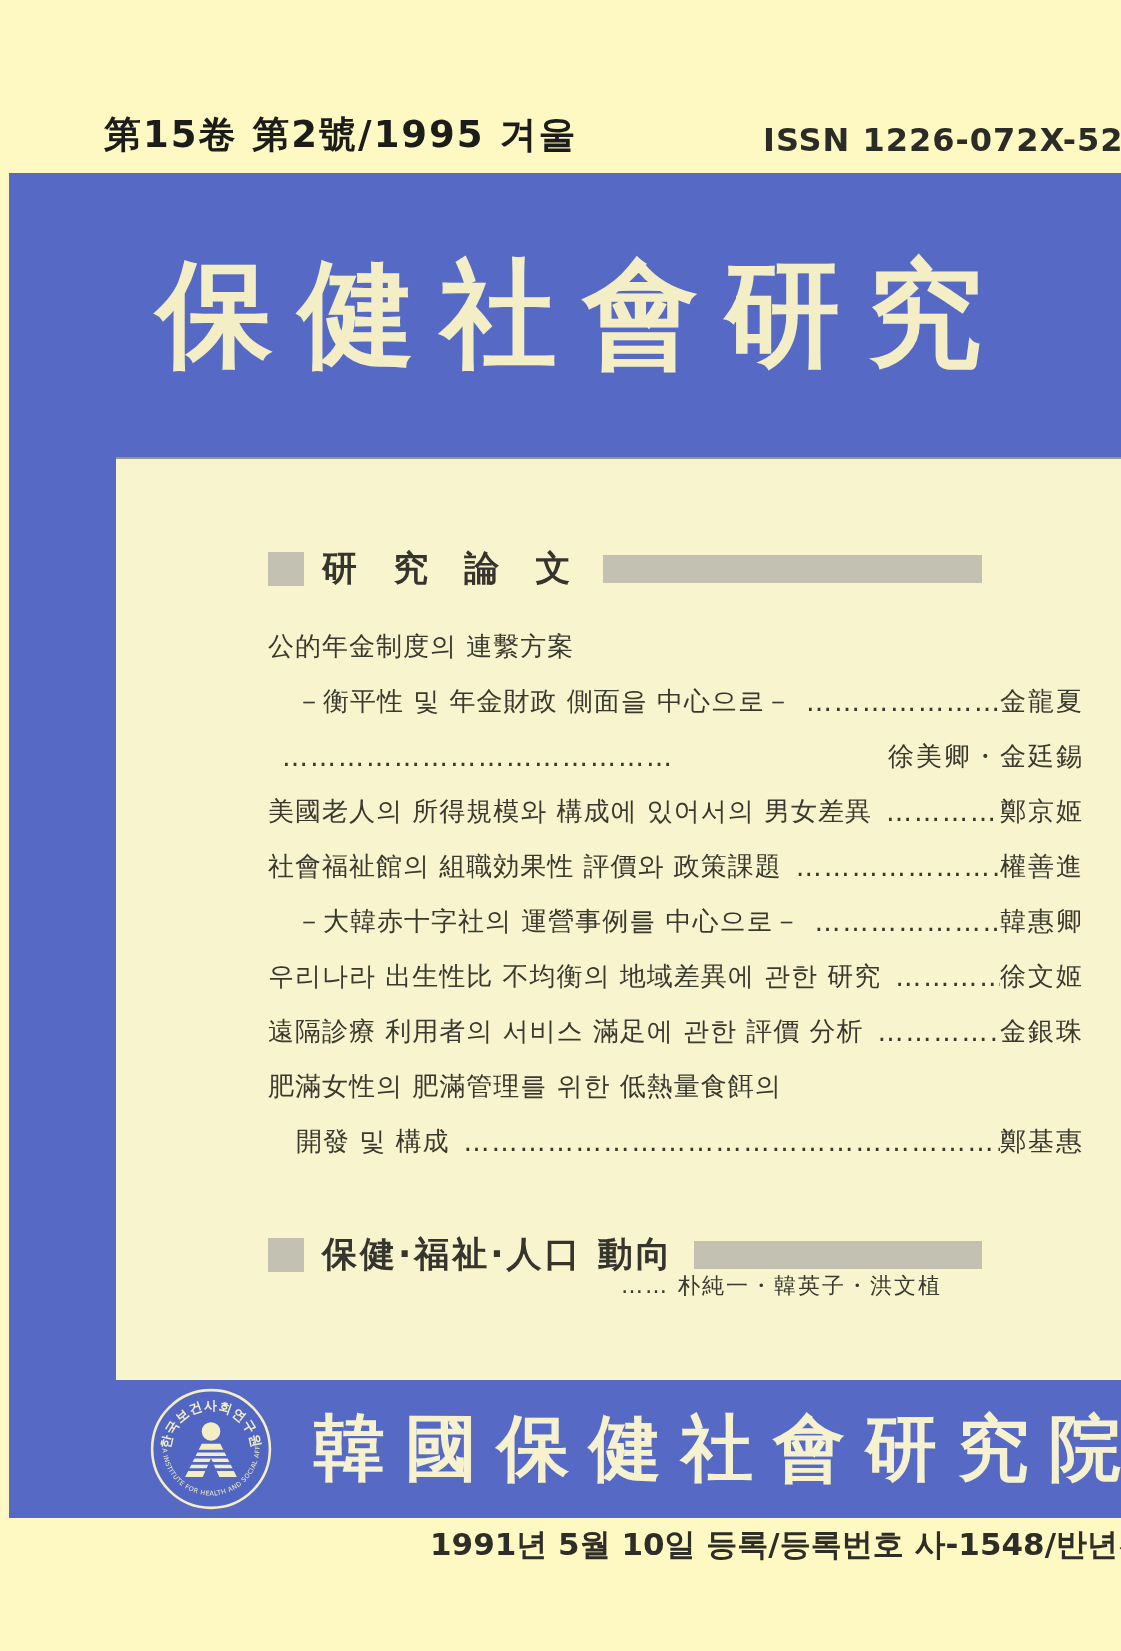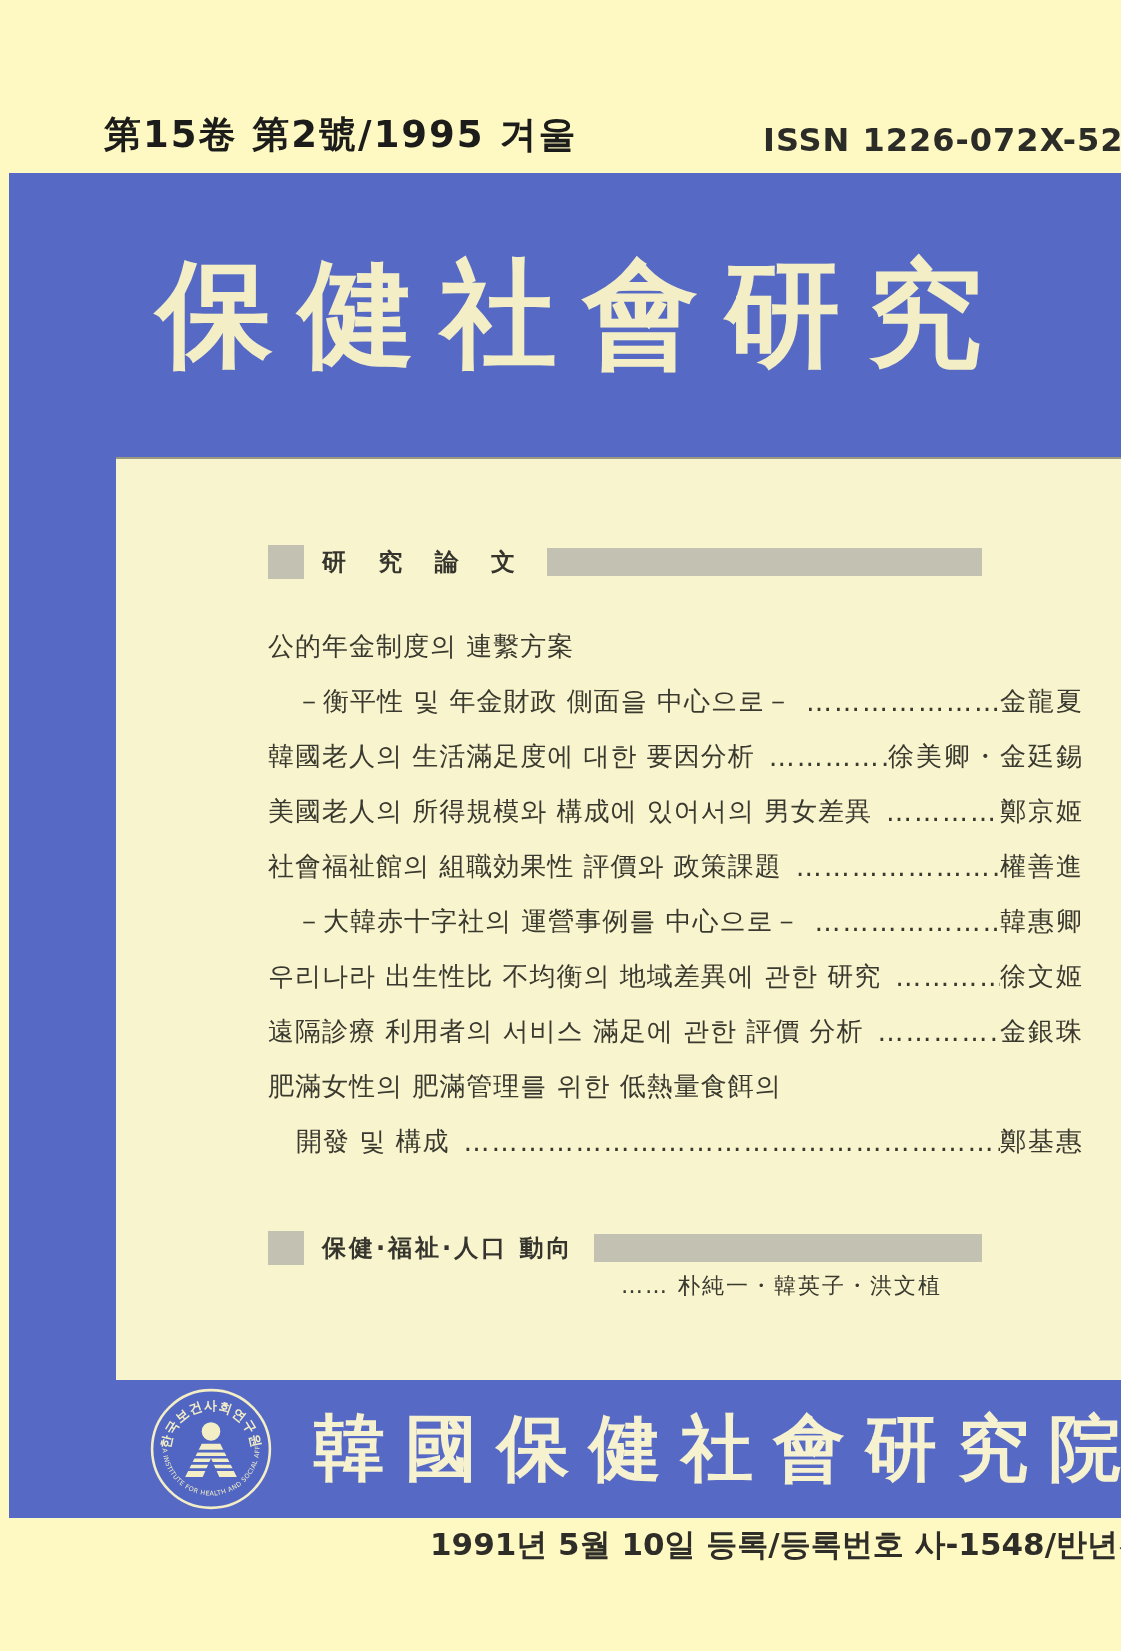--- a/index.html
+++ b/index.html
@@ -39,21 +39,21 @@
     background:#f8f4cd; box-sizing:border-box;
     border-top:2px solid rgba(60,60,50,.5);
   }
   .sec-head {
     position:absolute; left:0; right:0;
     display:flex; align-items:center; padding-left:152px;
   }
   .sec-head.sec1 { top:86px; }
   .sec-head.sec2 { top:772px; }
   .sq { width:36px; height:34px; background:#c3c2b2; margin-right:18px; flex:none; }
-  .sec-label { font-size:24px; font-weight:bold; color:#35352e; white-space:nowrap; }
+  .sec-label { font-size:35px; font-weight:bold; color:#35352e; white-space:nowrap; }
   .sec1 .sec-label { letter-spacing:12px; }
   .sec2 .sec-label { letter-spacing:3px; }
   .bar { flex:1 1 0; height:28px; background:#c3c2b2; margin-left:20px; margin-right:148px; }
   .toc { position:absolute; top:160px; left:152px; right:46px; }
   .toc-row {
     height:55px; display:flex; align-items:center;
     font-size:26px; color:#3a392f;
   }
   .toc-row.indent { padding-left:28px; }
   .t-title { flex:none; white-space:nowrap; letter-spacing:1px; }
@@ -109,21 +109,20 @@
       <div class="toc">
         <div class="toc-row">
           <span class="t-title">公的年金制度의 連繫方案</span>
         </div>
         <div class="toc-row indent">
           <span class="t-title">－衡平性 및 年金財政 側面을 中心으로－</span>
           <span class="t-dots">……………………………………</span>
           <span class="t-auth">金龍夏</span>
         </div>
         <div class="toc-row">
-          <span class="t-title">韓國老人의 生活滿足度에 대한 要因分析</span>
           <span class="t-dots">……………………………………</span>
           <span class="t-auth">徐美卿・金廷錫</span>
         </div>
         <div class="toc-row">
           <span class="t-title">美國老人의 所得規模와 構成에 있어서의 男女差異</span>
           <span class="t-dots">……………………………………</span>
           <span class="t-auth">鄭京姬</span>
         </div>
         <div class="toc-row">
           <span class="t-title">社會福祉館의 組職効果性 評價와 政策課題</span>

